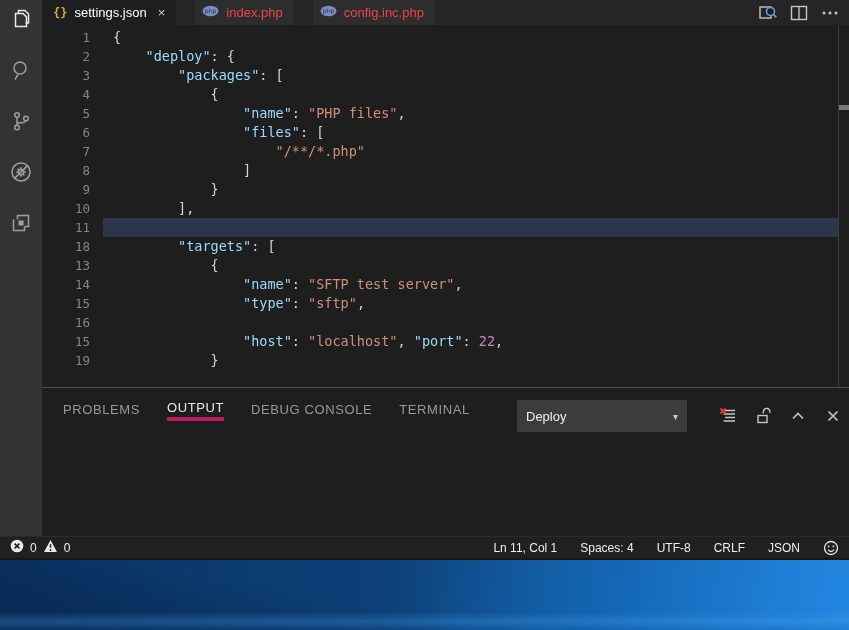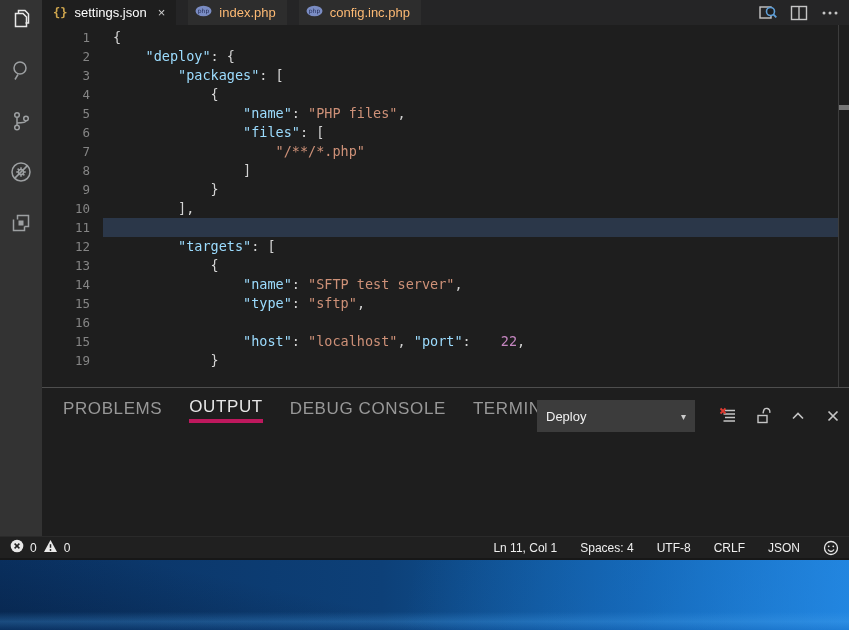--- a/index.html
+++ b/index.html
@@ -10,44 +10,44 @@
   
   .activity-bar{position:absolute;left:0;top:0;width:42px;height:536px;background:var(--activity_bar_bg);
        display:flex;flex-direction:column;align-items:center;padding-top:8px;gap:25px;box-sizing:border-box;}
   .ab-item{width:26px;height:26px;display:flex;align-items:center;justify-content:center;cursor:pointer;}
   .ab-item svg{stroke:#9da0a2;fill:none;stroke-width:1.5;}
   .ab-item.first svg{stroke:#e8e8e8;}
   
   .tabbar{position:absolute;left:42px;top:0;right:0;height:25px;background:var(--tab_bar_bg);display:flex;}
   .tab{height:25px;display:flex;align-items:center;padding:0 11px;gap:7px;font-size:13px;cursor:pointer;box-sizing:border-box;}
   .tab.active{background:var(--editor_bg);color:#ffffff;}
-  .tab.inactive{background:var(--inactive_tab_bg);color:#fdba74;margin-left:12px;padding-left:7px;}
+  .tab.inactive{background:var(--inactive_tab_bg);color:#ef4444;margin-left:19px;padding-left:7px;}
   .json-glyph{color:var(--accent_json_icon);font-family:"DejaVu Sans Mono",monospace;font-size:12px;font-weight:bold;}
   .tab-close{color:#d0d0d0;font-size:13px;margin-left:4px;}
   .editor-actions{position:absolute;right:4px;top:0;height:25px;display:flex;align-items:center;gap:9px;background:var(--tab_bar_bg);padding:0 4px;}
   .ea{width:22px;height:22px;display:flex;align-items:center;justify-content:center;cursor:pointer;}
   
   .editor{position:absolute;left:42px;top:25px;right:0;height:362px;background:var(--editor_bg);overflow:hidden;}
   .code-lines{position:absolute;left:0;top:3px;right:11px;}
   .code-line{display:flex;height:19px;line-height:19px;font-family:"DejaVu Sans Mono",monospace;font-size:13.5px;}
   .ln{width:48px;padding-right:13px;text-align:right;color:#858585;font-size:12.5px;flex:none;}
   .lc{flex:1;white-space:pre;color:var(--punct);padding-left:10px;}
   .code-line.active .lc{background:var(--line_highlight);}
-  .tk-k{color:var(--key);} .tk-s{color:var(--string);} .tk-n{color:var(--number);margin-left:22px;} .tk-p{color:var(--punct);}
+  .tk-k{color:var(--key);} .tk-s{color:var(--string);} .tk-n{color:var(--number);} .tk-p{color:var(--punct);}
   .scroll-divider{position:absolute;right:10px;top:0;bottom:0;width:1px;background:#3c3c3c;}
   .overview-marker{position:absolute;right:0;top:80px;width:10px;height:5px;background:#767676;}
   
   .panel{position:absolute;left:42px;top:387px;right:0;height:149px;background:var(--editor_bg);
          border-top:1px solid #4e4e4e;box-sizing:border-box;}
   .panel-header{position:relative;height:44px;display:flex;align-items:center;padding-left:21px;gap:27px;}
-  .panel-tab{font-size:17px;letter-spacing:.6px;color:#989898;cursor:pointer;padding-bottom:2px;}
+  .panel-tab{font-size:13px;letter-spacing:.6px;color:#989898;cursor:pointer;padding-bottom:2px;}
   .panel-tab.active{color:#e7e7e7;border-bottom:4px solid #be185d;}
   .panel-controls{position:absolute;right:6px;top:12px;display:flex;align-items:center;gap:15px;}
-  .channel-select{width:158px;height:22px;background:#3c3c3c;color:#f0f0f0;font-size:13px;
-      display:flex;align-items:center;justify-content:space-between;padding:16px 9px;box-sizing:border-box;cursor:pointer;margin-right:8px;}
+  .channel-select{width:170px;height:22px;background:#3c3c3c;color:#f0f0f0;font-size:13px;
+      display:flex;align-items:center;justify-content:space-between;padding:16px 9px;box-sizing:border-box;cursor:pointer;margin-right:16px;}
   .caret{font-size:10px;color:#cccccc;}
   .pc{width:20px;height:20px;display:flex;align-items:center;justify-content:center;cursor:pointer;}
   
   .statusbar{position:absolute;left:0;top:536px;right:0;height:22px;background:#202020;border-top:1px solid #2a2a2a;
       display:flex;align-items:center;justify-content:space-between;font-size:12px;color:#efefef;padding:0 10px;box-sizing:border-box;}
   .sb-left{display:flex;align-items:center;gap:6px;}
   .sb-right{display:flex;align-items:center;gap:23px;}
   .sb-item{display:flex;align-items:center;gap:5px;cursor:pointer;}
   .window-edge{position:absolute;left:0;top:558px;right:0;height:2px;background:#171717;}
   
@@ -201,21 +201,21 @@
         </div>
         <div class="code-line">
           <span class="ln">10</span>
           <span class="lc">        <span class="tk-p">],</span></span>
         </div>
         <div class="code-line active">
           <span class="ln">11</span>
           <span class="lc"></span>
         </div>
         <div class="code-line">
-          <span class="ln">12</span>
+          <span class="ln">18</span>
           <span class="lc">        <span class="tk-k">"targets"</span><span class="tk-p">: [</span></span>
         </div>
         <div class="code-line">
           <span class="ln">13</span>
           <span class="lc">            <span class="tk-p">{</span></span>
         </div>
         <div class="code-line">
           <span class="ln">14</span>
           <span class="lc">                <span class="tk-k">"name"</span><span class="tk-p">: </span><span class="tk-s">"SFTP test server"</span><span class="tk-p">,</span></span>
         </div>

